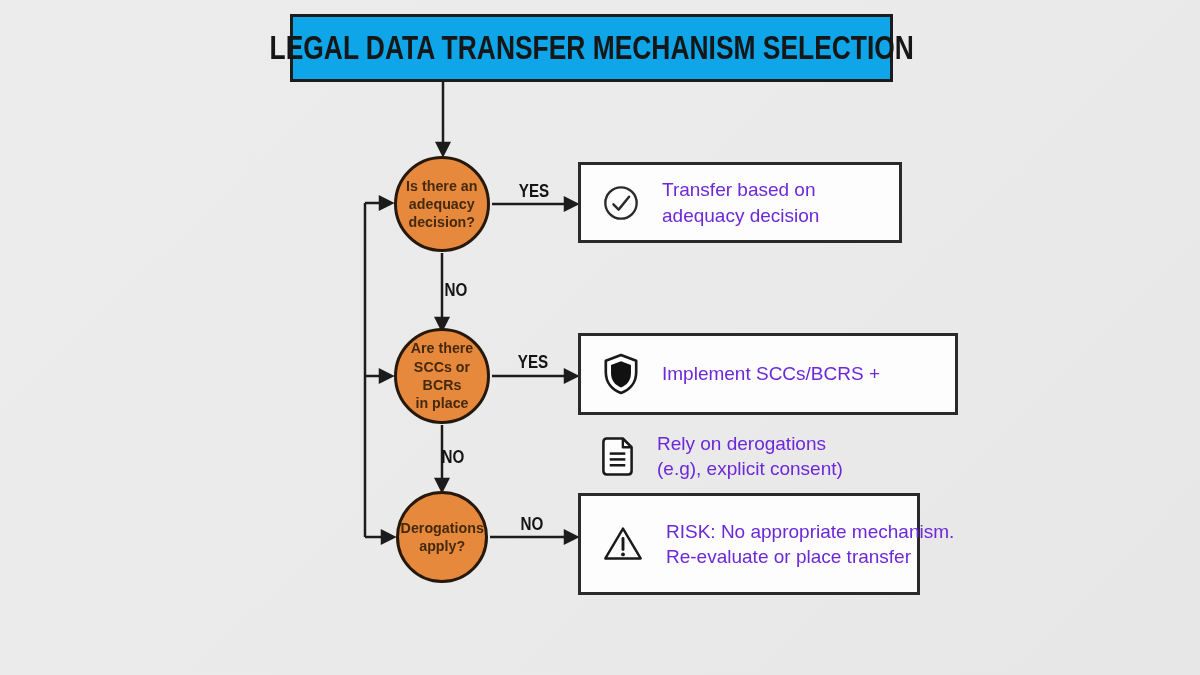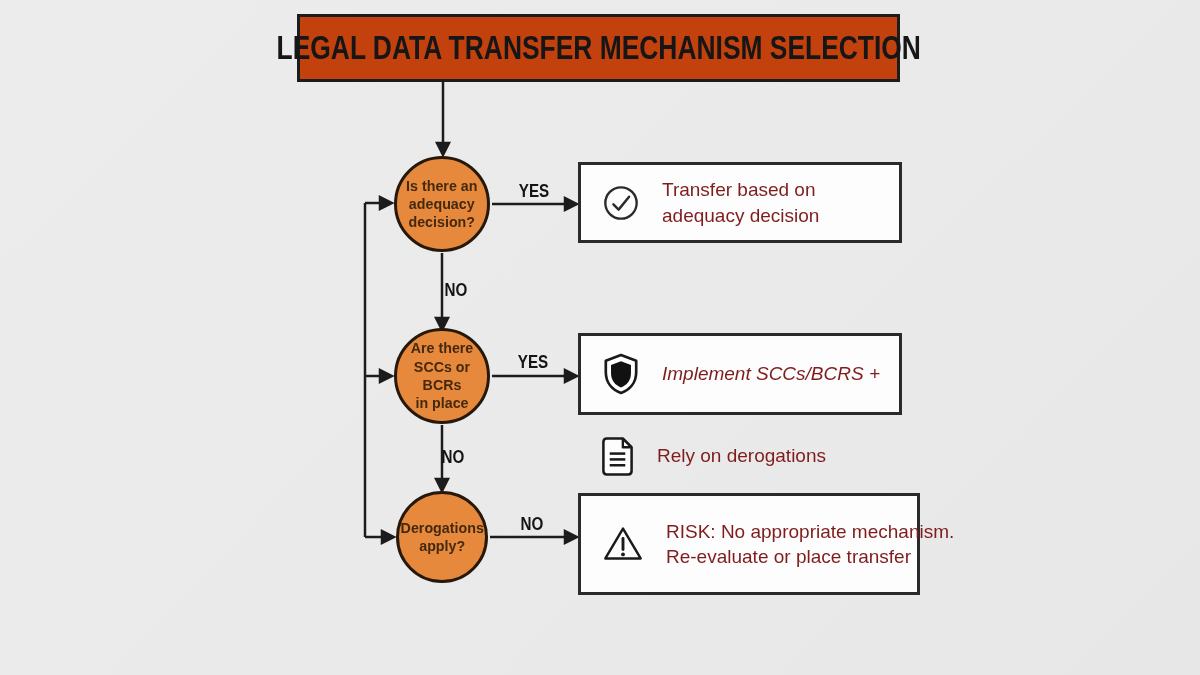--- a/index.html
+++ b/index.html
@@ -7,22 +7,22 @@
     width:1200px;height:675px;overflow:hidden;
     background:linear-gradient(135deg,#ececec 0%,#eaeaea 55%,#e7e7e7 100%);
     font-family:"Liberation Sans",sans-serif;
     -webkit-font-smoothing:antialiased;
   }
   .canvas{position:relative;width:1200px;height:675px;}
   .abs{position:absolute;}
   svg.overlay{position:absolute;left:0;top:0;width:1200px;height:675px;pointer-events:none;}
 
   .title-box{
-    left:297px;top:14px;width:603px;height:68px;
-    background:#c2410c;border:3px solid #1c1c1c;
+    left:290px;top:14px;width:603px;height:68px;
+    background:#0ea5e9;border:3px solid #1c1c1c;
     display:flex;align-items:center;justify-content:center;
     box-sizing:border-box;
   }
   .title-text{
     font-size:33px;font-weight:bold;color:#161616;
     white-space:nowrap;letter-spacing:0px;
     display:inline-block;transform:scaleX(0.8);transform-origin:center;
   }
 
   .decision{
@@ -37,21 +37,21 @@
     transform:scaleX(0.92);transform-origin:center;
   }
   .decision .ctext span{display:block;}
 
   .outcome{
     background:#fdfdfd;border:3px solid #2a2a2a;box-sizing:border-box;
     display:flex;align-items:center;gap:22px;padding-left:21px;
   }
   .outcome.borderless{background:transparent;border:none;}
   .outcome .otext{
-    font-size:19px;color:#7f1d1d;line-height:1.34;text-align:left;
+    font-size:19px;color:#6d28d9;line-height:1.34;text-align:left;
   }
   .outcome .otext span{display:block;white-space:nowrap;}
   .oicon{flex:0 0 auto;display:flex;align-items:center;justify-content:center;}
 
   .edge-label{
     font-size:19px;font-weight:bold;color:#141414;text-align:center;
     transform:scaleX(0.8);transform-origin:center;white-space:nowrap;
   }
 </style>
 </head>
@@ -129,21 +129,21 @@
         <circle cx="20" cy="20" r="16.5" fill="none" stroke="#2b2b2b" stroke-width="2.5"></circle>
         <path d="M12 21.5 L17.5 27 L28.5 13.5" fill="none" stroke="#2b2b2b" stroke-width="2.6" stroke-linecap="round" stroke-linejoin="round"></path>
       </svg>
     </span>
     <div class="otext">
       <span>Transfer based on</span>
       <span>adequacy decision</span>
     </div>
   </div>
 
-  <div class="abs outcome" style="left:578px;top:333px;width:324px;height:82px;font-style:italic;">
+  <div class="abs outcome" style="left:578px;top:333px;width:380px;height:82px;">
     <span class="oicon">
       <svg width="38" height="42" viewBox="0 0 40 44">
         <path d="M20 2 L36 8 V20 C36 31.5 29 38.8 20 42 C11 38.8 4 31.5 4 20 V8 Z" fill="#ffffff" stroke="#1a1a1a" stroke-width="2.8" stroke-linejoin="round"></path>
         <path d="M20 8.5 L30.5 12.6 V21 C30.5 29 26 33.8 20 36.3 C14 33.8 9.5 29 9.5 21 V12.6 Z" fill="#111111"></path>
       </svg>
     </span>
     <div class="otext">
       <span>Implement SCCs/BCRS +</span>
     </div>
   </div>
@@ -153,20 +153,21 @@
       <svg width="35" height="41" viewBox="0 0 36 42">
         <path d="M7 2.5 H23.5 L32.5 11.5 V36 Q32.5 39.5 29 39.5 H7 Q3.5 39.5 3.5 36 V6 Q3.5 2.5 7 2.5 Z" fill="#fdfdfd" stroke="#1a1a1a" stroke-width="2.6" stroke-linejoin="round"></path>
         <path d="M23.5 2.5 V11.5 H32.5" fill="none" stroke="#1a1a1a" stroke-width="2.4" stroke-linejoin="round"></path>
         <line x1="10" y1="18" x2="26" y2="18" stroke="#1a1a1a" stroke-width="2.6"></line>
         <line x1="10" y1="24" x2="26" y2="24" stroke="#1a1a1a" stroke-width="2.6"></line>
         <line x1="10" y1="30" x2="26" y2="30" stroke="#1a1a1a" stroke-width="2.6"></line>
       </svg>
     </span>
     <div class="otext">
       <span>Rely on derogations</span>
+      <span>(e.g), explicit consent)</span>
     </div>
   </div>
 
   <div class="abs outcome" style="left:578px;top:493px;width:342px;height:102px;">
     <span class="oicon">
       <svg width="42" height="38" viewBox="0 0 46 42">
         <path d="M23 4 L42.5 37 H3.5 Z" fill="none" stroke="#1a1a1a" stroke-width="2.7" stroke-linejoin="round"></path>
         <line x1="23" y1="15" x2="23" y2="27" stroke="#1a1a1a" stroke-width="3.2" stroke-linecap="round"></line>
         <circle cx="23" cy="32.5" r="2.1" fill="#1a1a1a"></circle>
       </svg>

